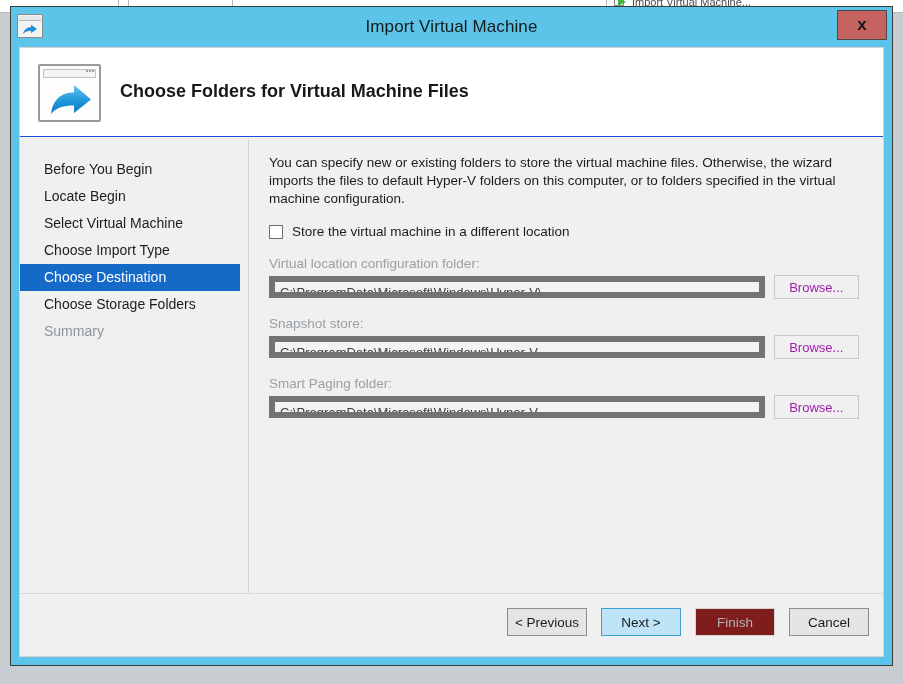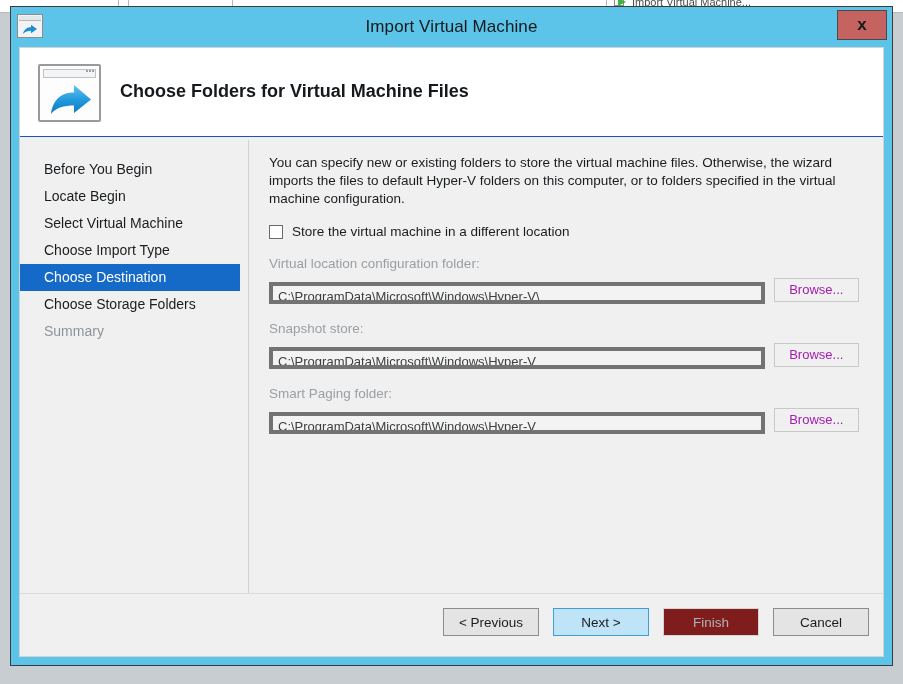--- a/index.html
+++ b/index.html
@@ -287,29 +287,28 @@
   .field-row {
     display: flex;
     align-items: center;
     gap: 9px;
   }
   .field-input {
     width: 510px;
     height: 22px;
     line-height: 22px;
     background: #f3f3f3;
-    border: 4px solid #737373;
+    border: 6px solid #737373;
     box-sizing: border-box;
     padding: 0 5px;
     font-size: 13px;
     color: #3b3f42;
     font-family: "Liberation Sans", sans-serif;
     white-space: nowrap;
     overflow: hidden;
-    margin-top: 7px;
   }
   .browse-button {
     width: 88px;
     height: 24px;
     background: #f0f0f0;
     border: 1px solid #c8c8c8;
     box-sizing: border-box;
     display: flex;
     align-items: center;
     justify-content: center;
@@ -329,21 +328,21 @@
     border-top: 1px solid #dadada;
   }
   .footer-buttons {
     position: absolute;
     right: 14px;
     top: 14px;
     display: flex;
     gap: 14px;
   }
   .btn {
-    width: 96px;
+    width: 80px;
     height: 28px;
     display: flex;
     align-items: center;
     justify-content: center;
     font-size: 13.5px;
     font-family: "Liberation Sans", sans-serif;
     box-sizing: border-box;
     cursor: pointer;
   }
   .btn.normal {

